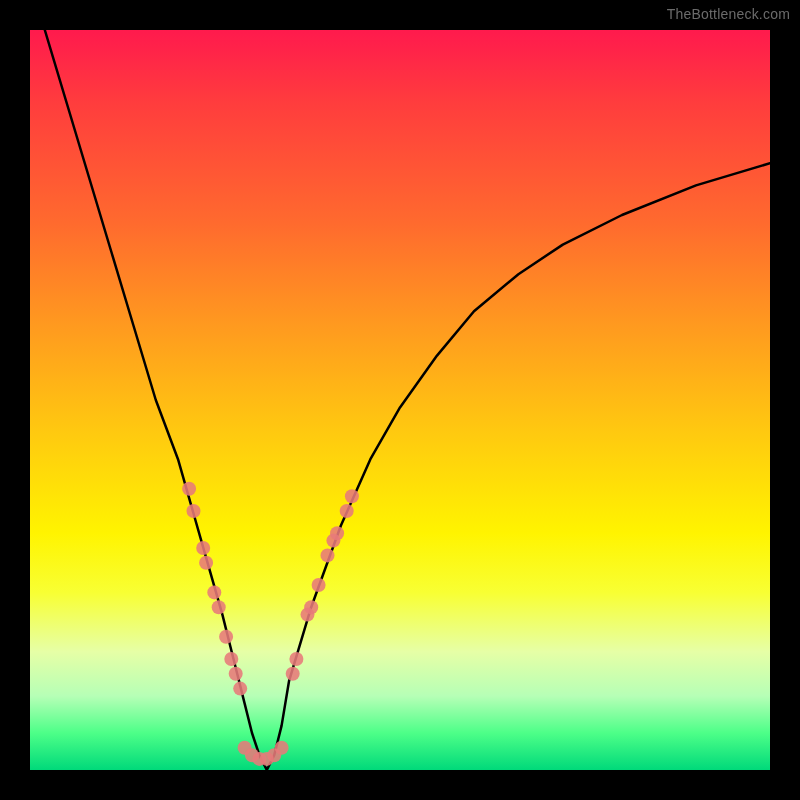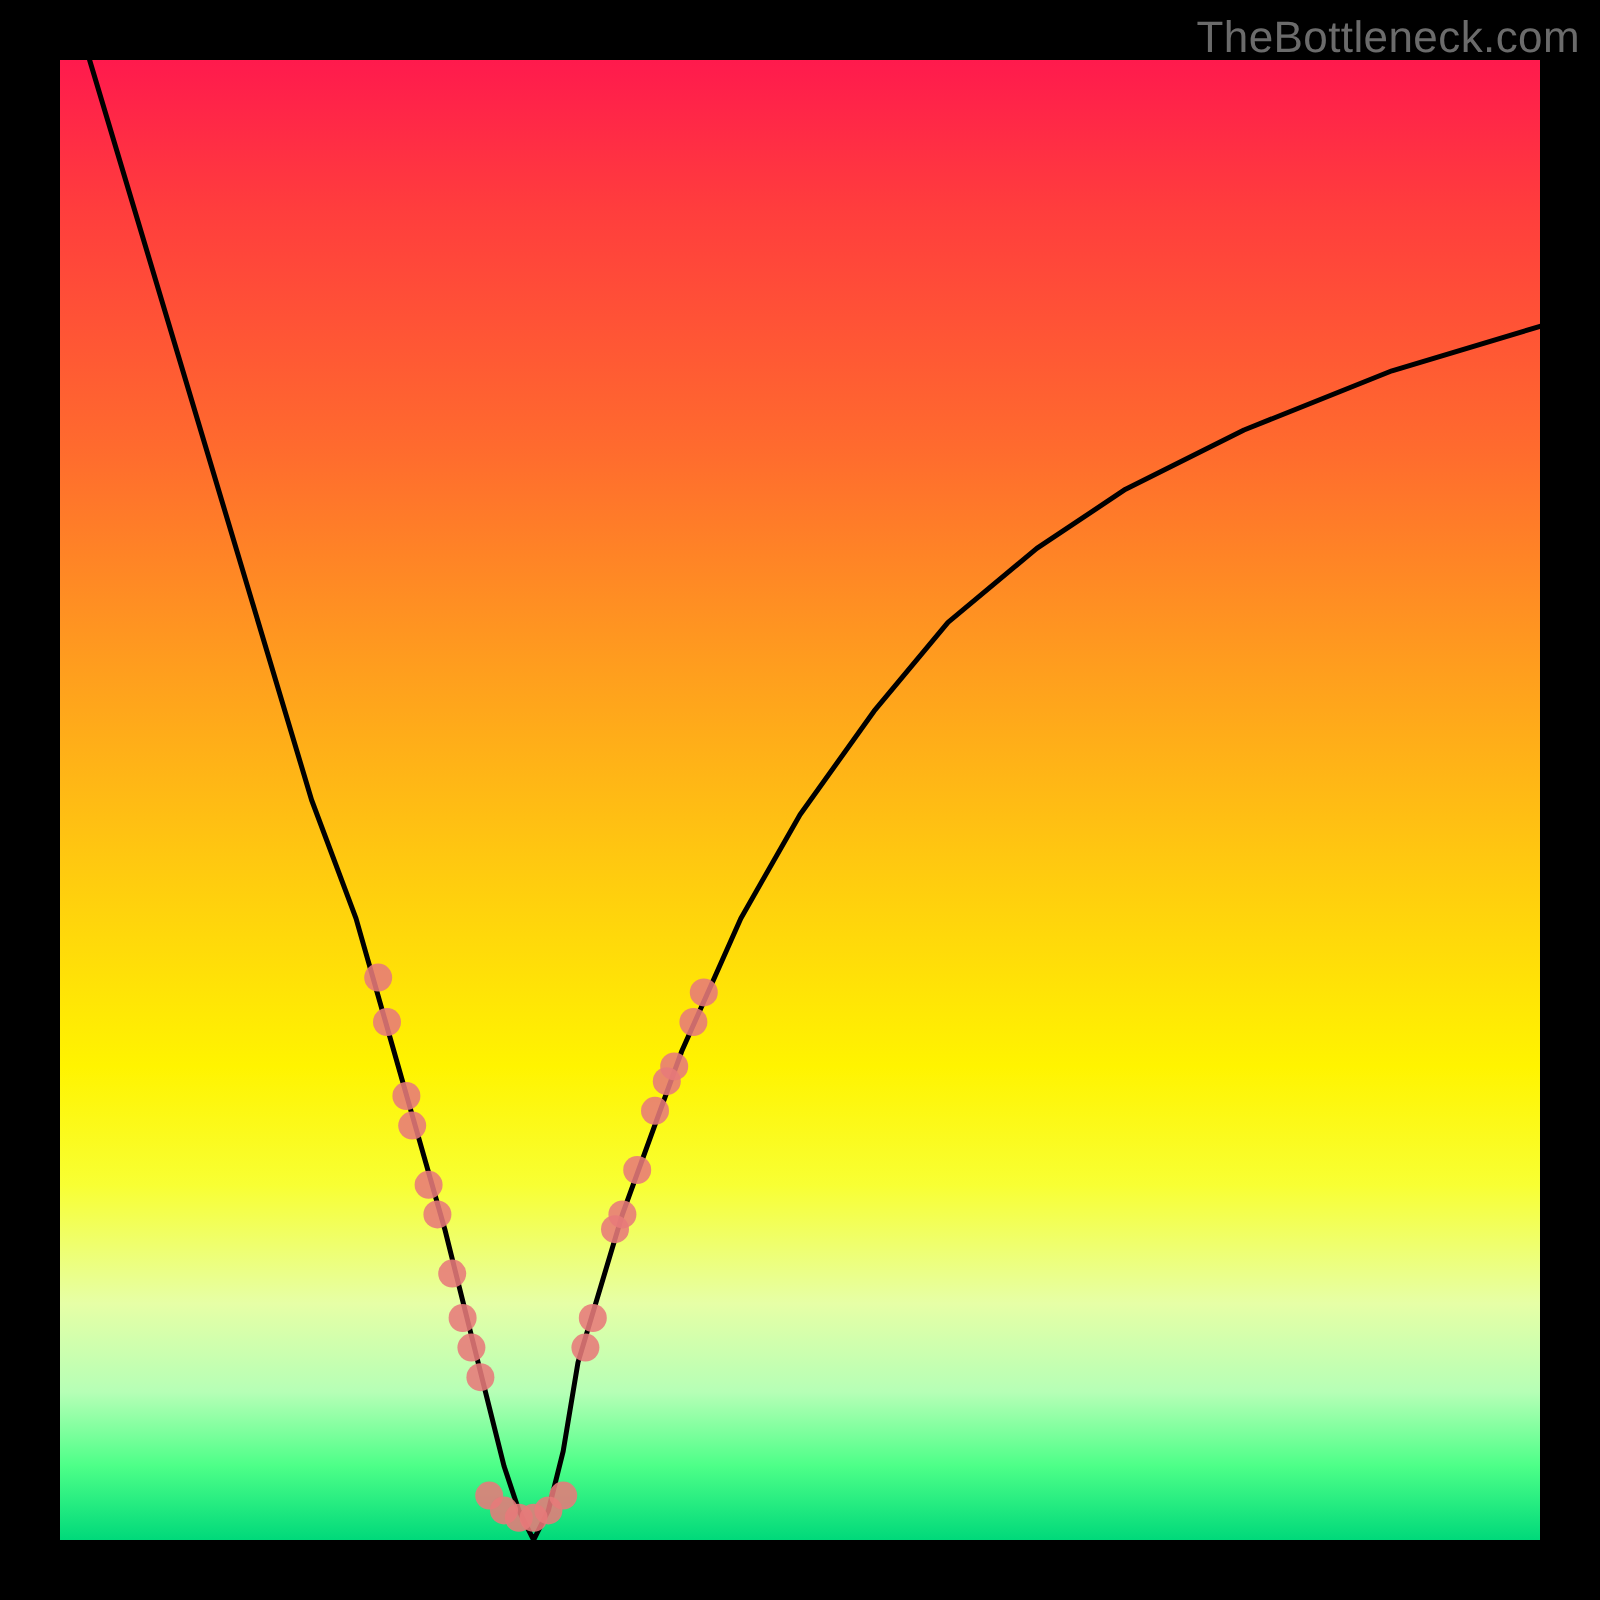--- a/index.html
+++ b/index.html
@@ -34,21 +34,21 @@
       #e6ffa6 84%,
       #b6ffb6 90%,
       #4dff88 95%,
       #00d97a 100%);
   }
   .watermark {
     position: absolute;
     top: 6px;
     right: 10px;
     color: #6b6b6b;
-    font-size: 22px;
+    font-size: 14px;
     letter-spacing: 0.2px;
     font-weight: 500;
   }
   svg.curve {
     position: absolute;
     left: 0;
     top: 0;
     width: 740px;
     height: 740px;
   }

